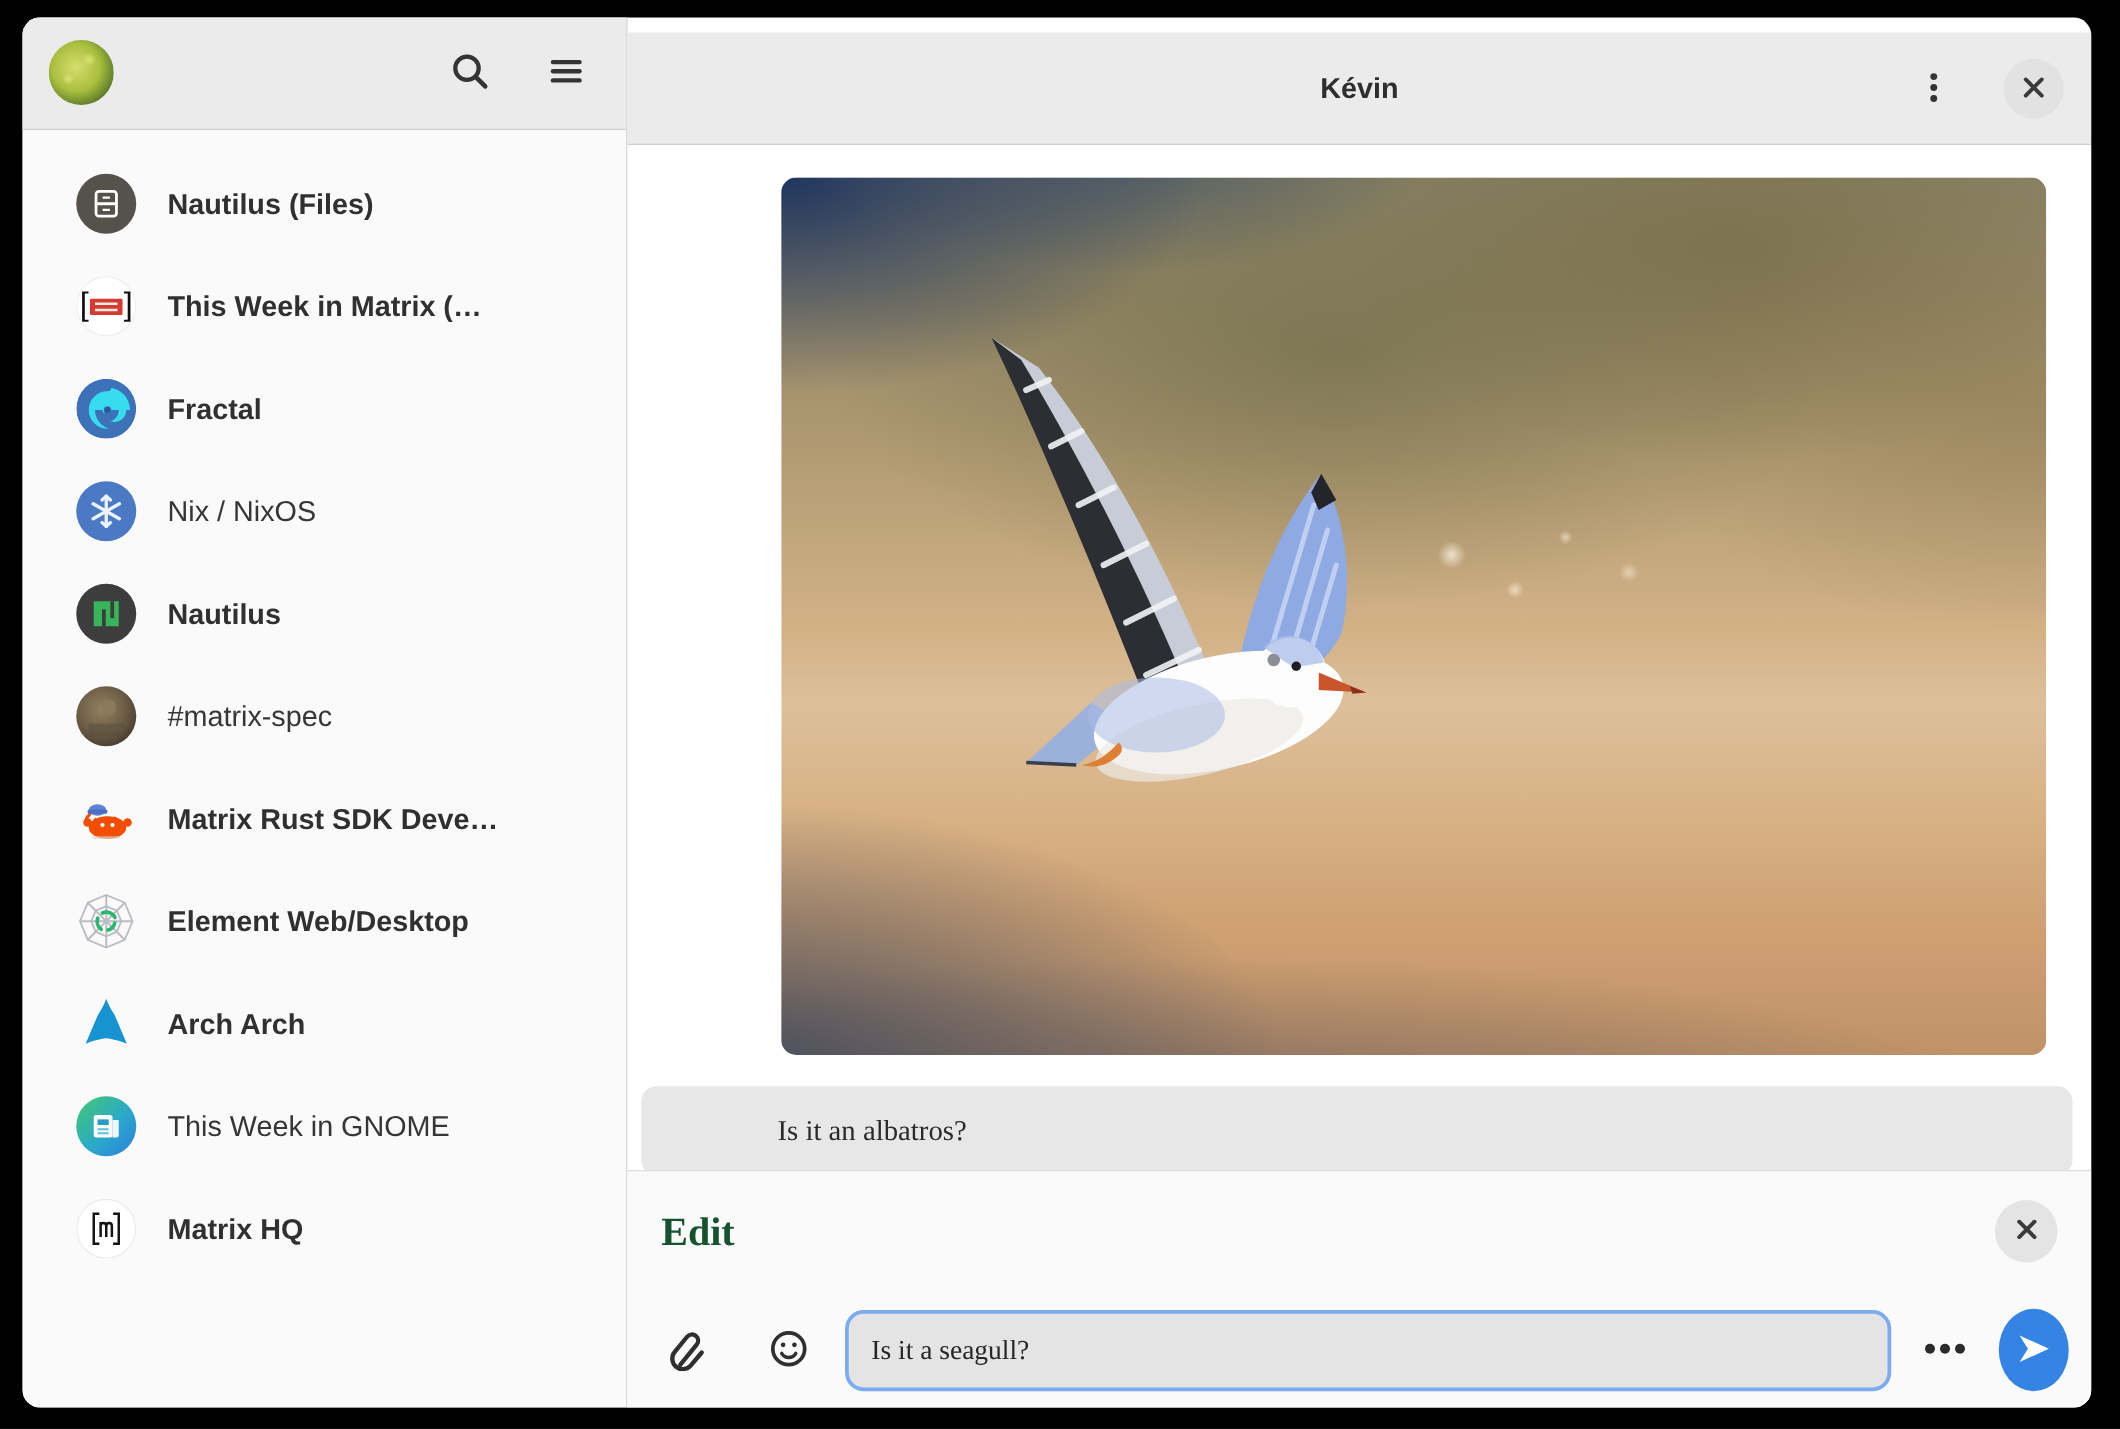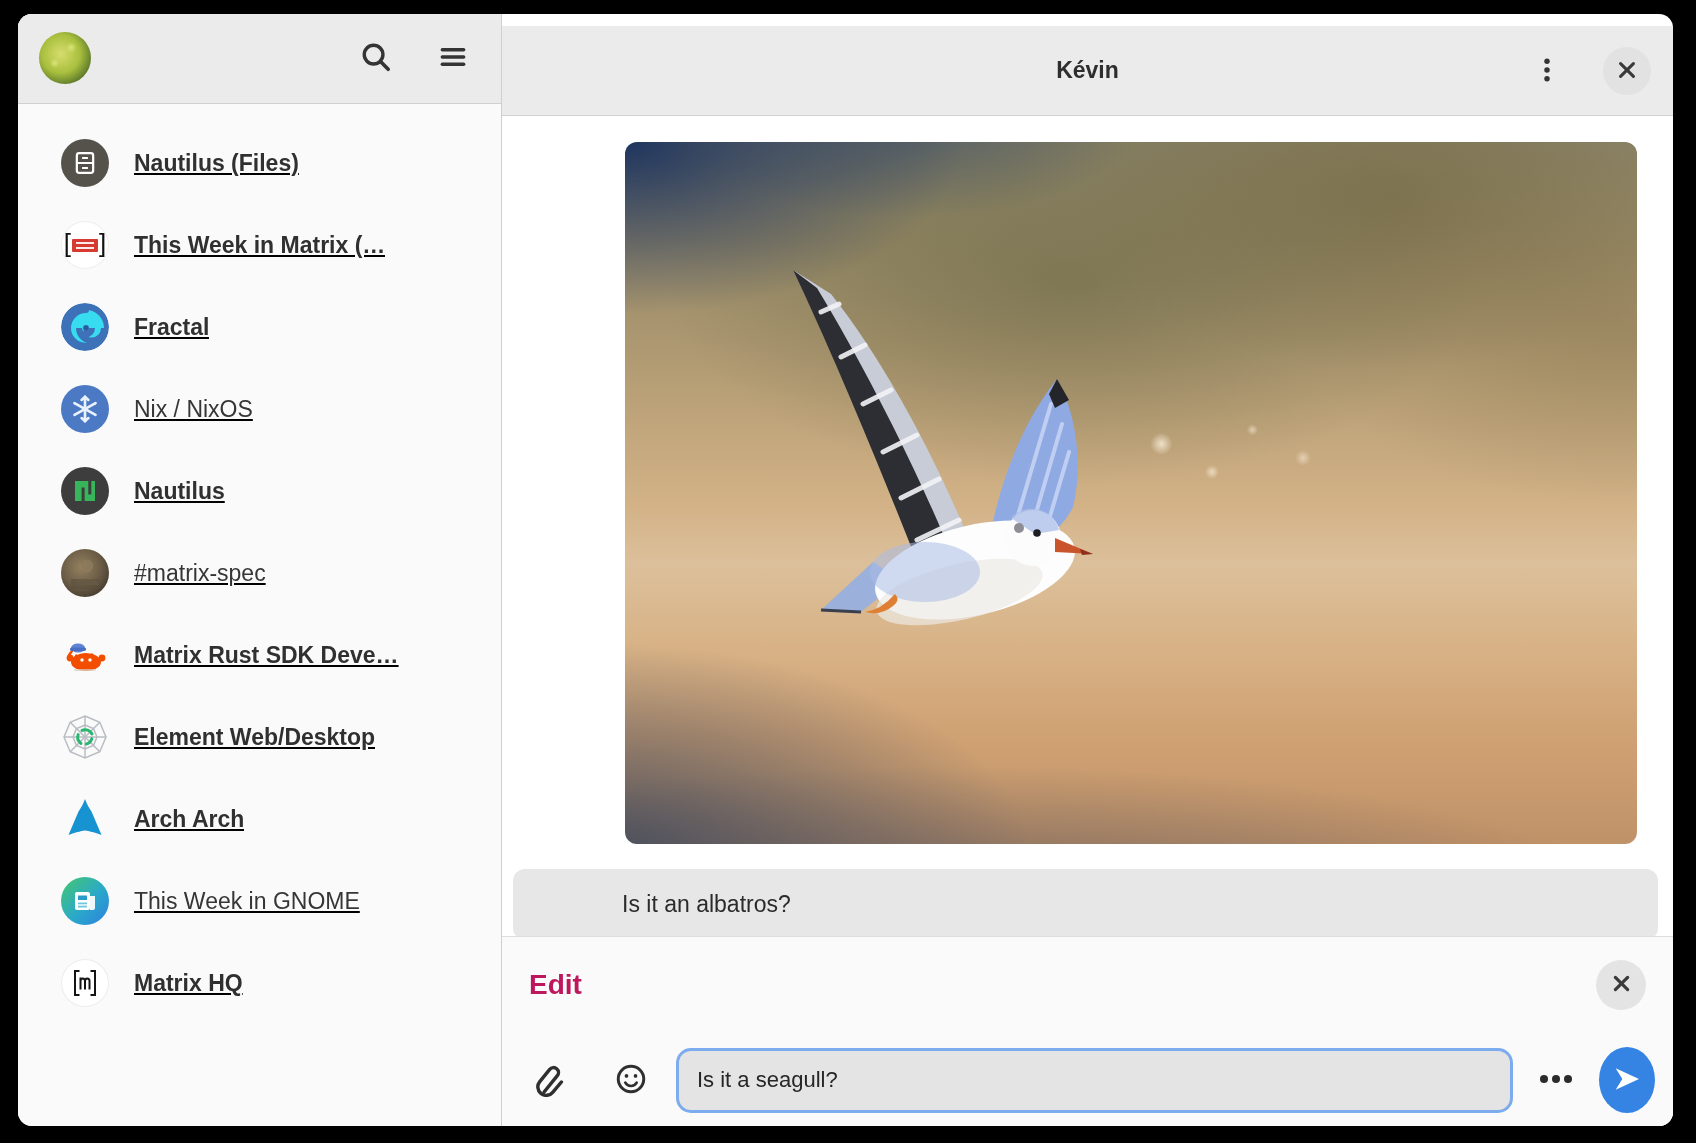--- a/index.html
+++ b/index.html
@@ -14,21 +14,21 @@
     background:
       radial-gradient(circle 8px at 62% 30%, rgba(220,230,120,.9), rgba(220,230,120,0) 70%),
       radial-gradient(circle 7px at 30% 60%, rgba(225,235,130,.8), rgba(225,235,130,0) 70%),
       radial-gradient(circle at 42% 42%, #d6dd6d, #a9bf3e 45%, #64802c 72%, #31452e 92%, #233041 100%);
   }
   .icon-btn { position:absolute; width:36px; height:36px; border:none; background:transparent; display:flex; align-items:center; justify-content:center; cursor:pointer; }
   .search-btn { left:340px; top:26px; }
   .menu-btn   { left:417px; top:26px; }
 
   .room-list { padding-top:18px; overflow:hidden; }
-  .room { height:82px; display:flex; align-items:center; padding-left:43px; cursor:pointer;text-decoration:underline; }
+  .room { height:82px; display:flex; align-items:center; padding-left:43px; cursor:pointer; }
   .room .avatar { width:48px; height:48px; border-radius:50%; flex:0 0 48px; margin-right:25px;
                   display:flex; align-items:center; justify-content:center; overflow:hidden; position:relative; }
   .room .label { font-size:23px; color:#363636; white-space:nowrap; overflow:hidden; max-width:330px; }
   .room .label.bold { font-weight:bold; color:#303030; }
 
   .av-nautilus { background:#55514b; }
   .av-twim { background:#fff; box-shadow:0 0 0 1px #eee inset; font-weight:bold; }
   .av-twim .bracket { font-size:26px; color:#111; font-weight:400; line-height:1; transform:translateY(-2px); }
   .av-twim .redbox { width:26px; height:13px; background:#d63a31; border-radius:1px; margin:0 1px; position:relative; }
   .av-twim .redbox i { position:absolute; left:4px; right:4px; height:2px; background:rgba(255,255,255,.9); }
@@ -41,21 +41,21 @@
   .av-matrixhq { background:#fff; box-shadow:0 0 0 1px #ececec inset; }
 
   
   .main { flex:1; display:flex; flex-direction:column; min-width:0;margin-top:12px; }
   .main-header { position:relative; height:90px; flex:0 0 90px; background:#ebebeb; border-bottom:1px solid #d2d0cd;
                  display:flex; align-items:center; justify-content:center; }
   .room-title { font-size:23px; font-weight:bold; color:#2e2e2e; }
   .kebab-btn { left:1027px; top:27px; }
   .close-btn { left:1101px; top:21px; width:48px; height:48px; border-radius:50%; background:#e2e2e2; }
 
-  .content { position:relative; flex:1; background:#fff; }
+  .content { position:relative; flex:1; background:#fff;font-family:Liberation Serif, serif; }
   .photo { position:absolute; left:123px; top:26px; width:1012px; height:702px; border-radius:12px; overflow:hidden;
     background:
       radial-gradient(circle 16px at 53% 43%, rgba(255,246,228,.75), rgba(255,246,228,0) 70%),
       radial-gradient(circle 10px at 58% 47%, rgba(255,246,228,.6), rgba(255,246,228,0) 70%),
       radial-gradient(circle 8px at 62% 41%, rgba(255,246,228,.55), rgba(255,246,228,0) 70%),
       radial-gradient(circle 11px at 67% 45%, rgba(255,246,228,.5), rgba(255,246,228,0) 70%),
       radial-gradient(ellipse 470px 240px at 0% 0%, rgba(25,49,95,.95), rgba(25,49,95,0) 72%),
       radial-gradient(ellipse 340px 150px at 28% -4%, rgba(35,62,105,.55), rgba(35,62,105,0) 70%),
       radial-gradient(ellipse 430px 230px at 76% 8%, rgba(116,104,66,.65), rgba(116,104,66,0) 75%),
       radial-gradient(ellipse 520px 260px at 44% 20%, rgba(104,102,68,.6), rgba(104,102,68,0) 78%),
@@ -65,21 +65,21 @@
       linear-gradient(180deg,#8b8468 0%, #988b69 14%, #ab9770 28%, #c2a67c 41%, #d3b287 52%, #dcc09b 60%, #d8b286 72%, #cfa173 85%, #c09268 100%);
   }
   .photo svg { position:absolute; left:0; top:0; width:100%; height:100%; }
 
   .bubble { position:absolute; left:11px; top:753px; width:1145px; height:71px; background:#e7e7e7;
             border-radius:12px; display:flex; align-items:center; padding-left:109px; }
   .bubble .msg { font-size:23px; color:#2b2b2b; }
 
   .edit-panel { position:absolute; left:0; right:0; bottom:0; height:190px; background:#fafafa; border-top:1px solid #dedede; }
   .edit-row { height:96px; display:flex; align-items:center; padding:0 27px; }
-  .edit-label { font-size:28px; font-weight:bold; color:#be185d; }
+  .edit-label { font-size:32px; font-weight:bold; color:#14532d; }
   .edit-close { margin-left:auto; width:50px; height:50px; border-radius:50%; background:#e4e4e4; border:none;
                 display:flex; align-items:center; justify-content:center; cursor:pointer; }
 
   .composer-row { height:94px; display:flex; align-items:center; padding:0 18px 0 30px; }
   .flat-btn { width:36px; height:36px; border:none; background:transparent; display:flex; align-items:center; justify-content:center; cursor:pointer; }
   .attach-btn { margin-right:46px; }
   .emoji-btn  { margin-right:28px; }
   .message-input { width:983px; height:65px; background:#e4e4e4; border:3px solid #7cacee; border-radius:15px;
                    font-size:22px; color:#262626; padding:0 18px; outline:none; font-family:inherit; }
   .more-btn { width:44px; height:36px; margin-left:24px; }

